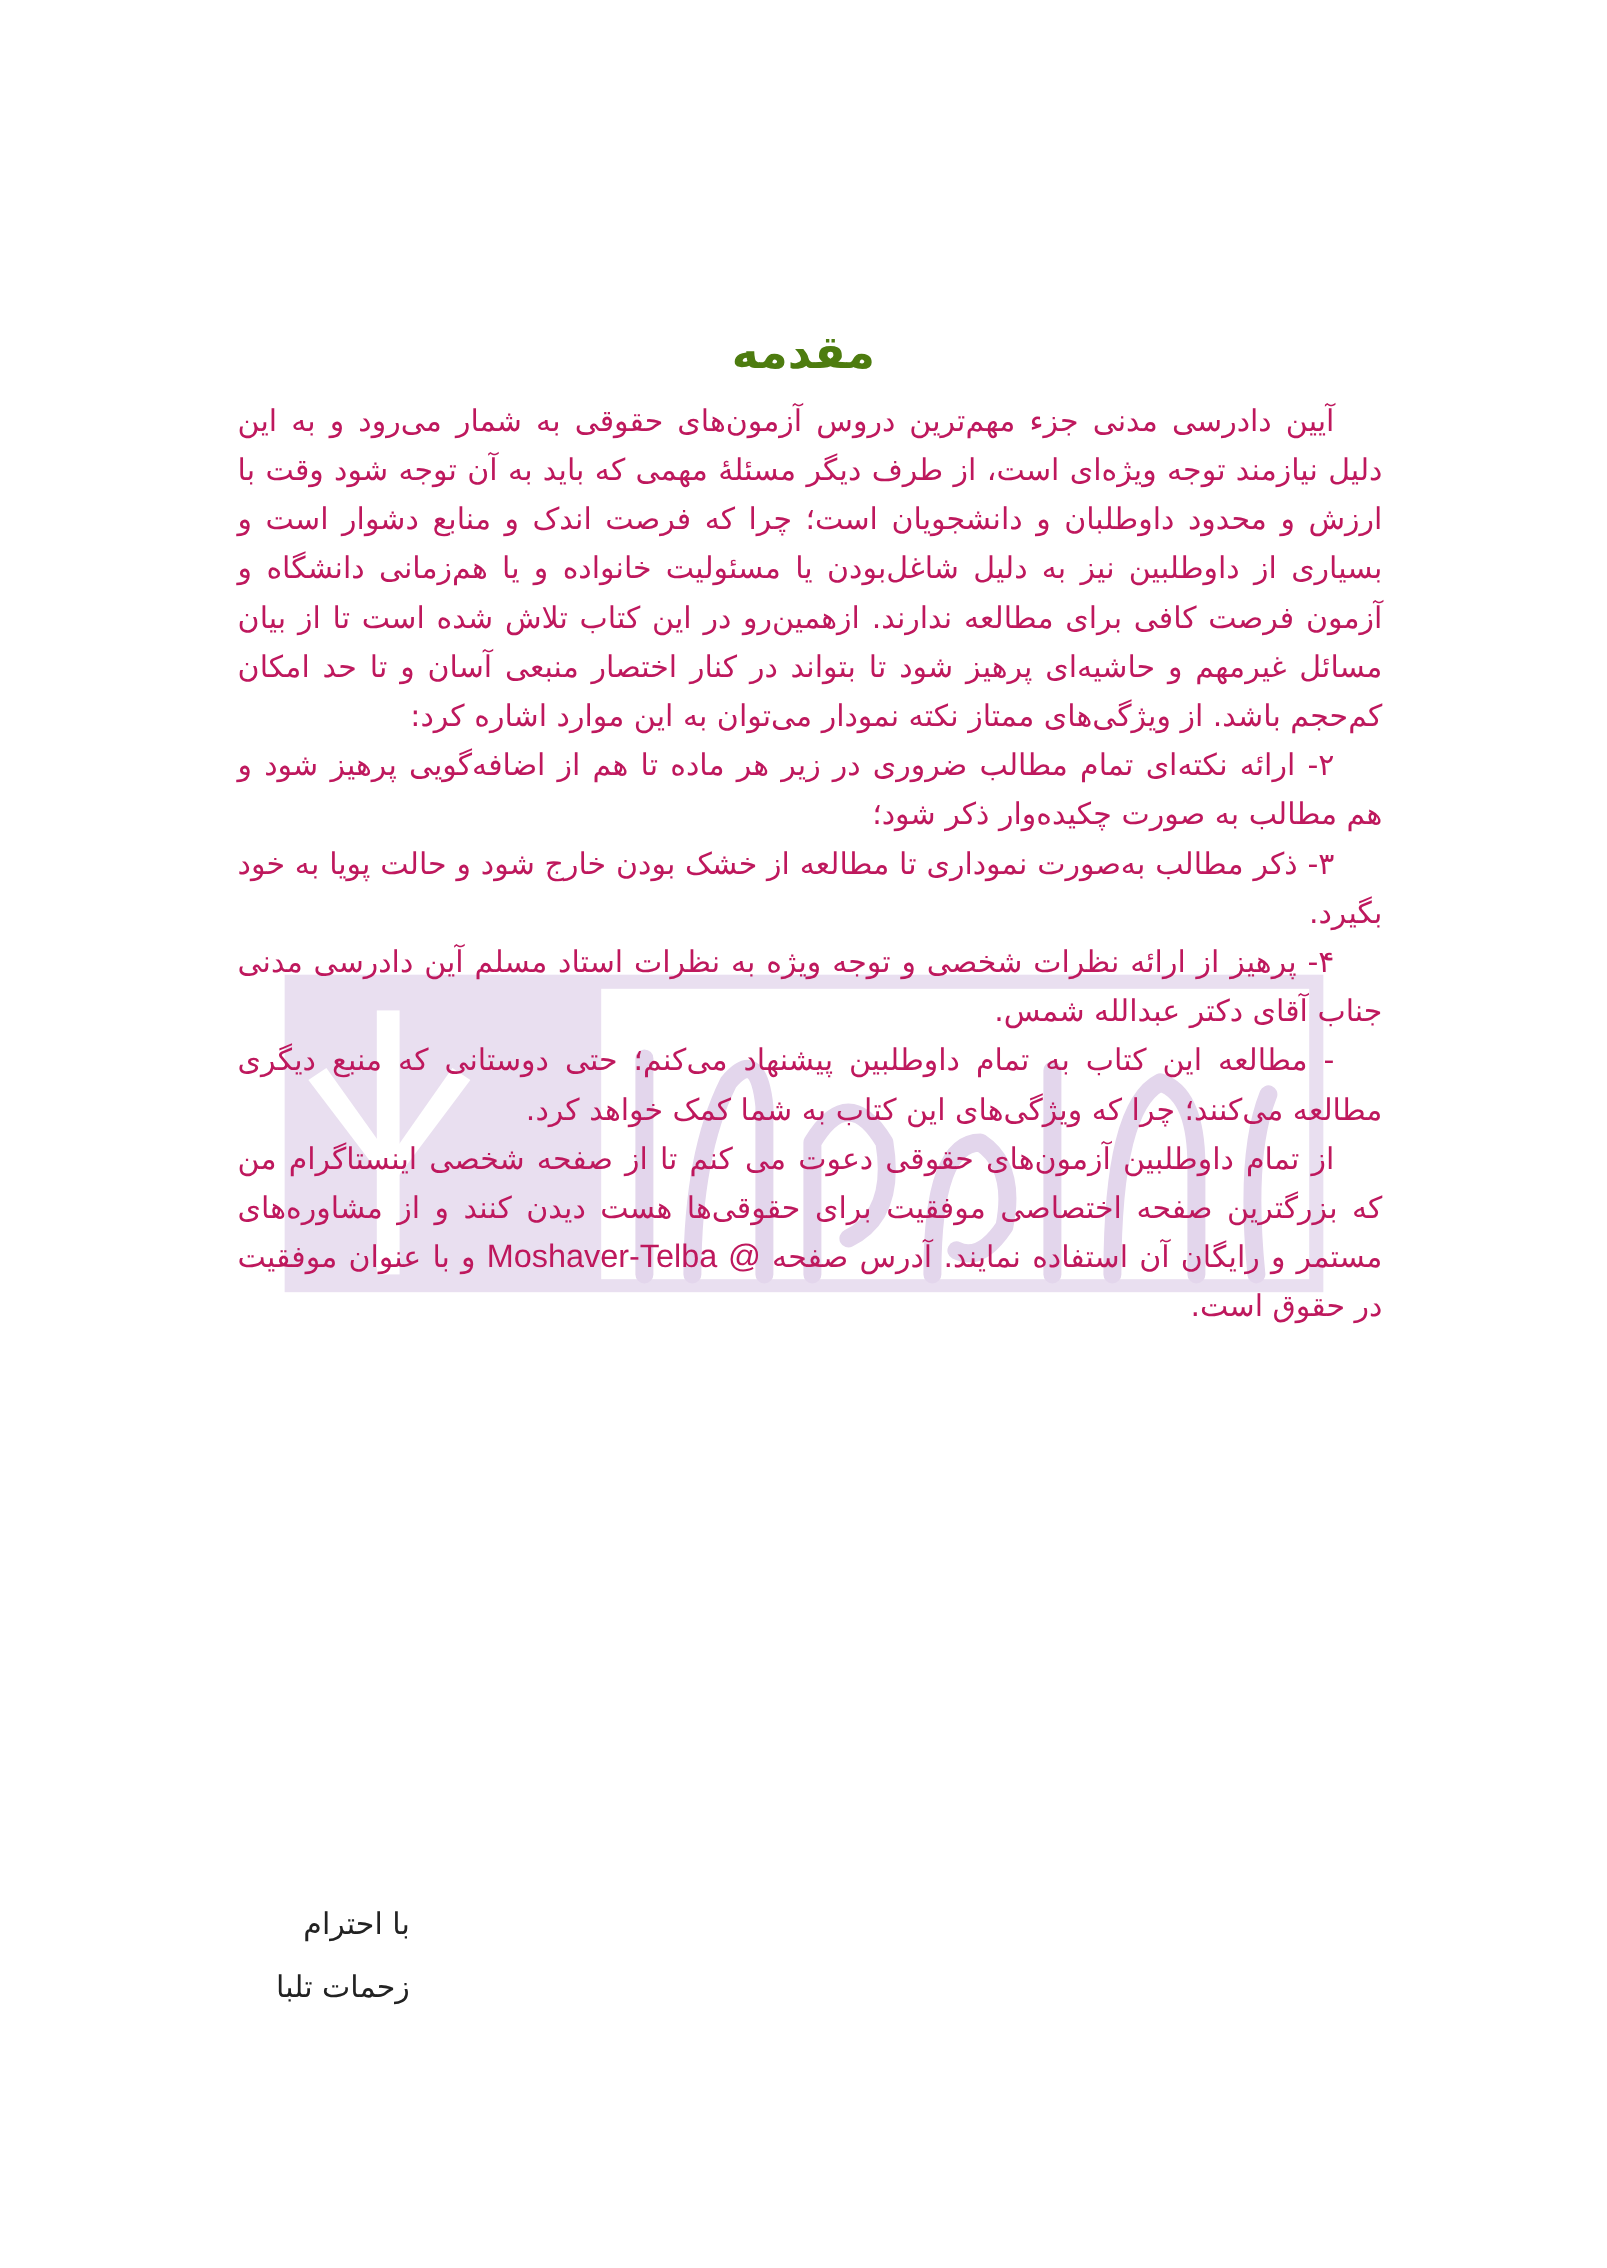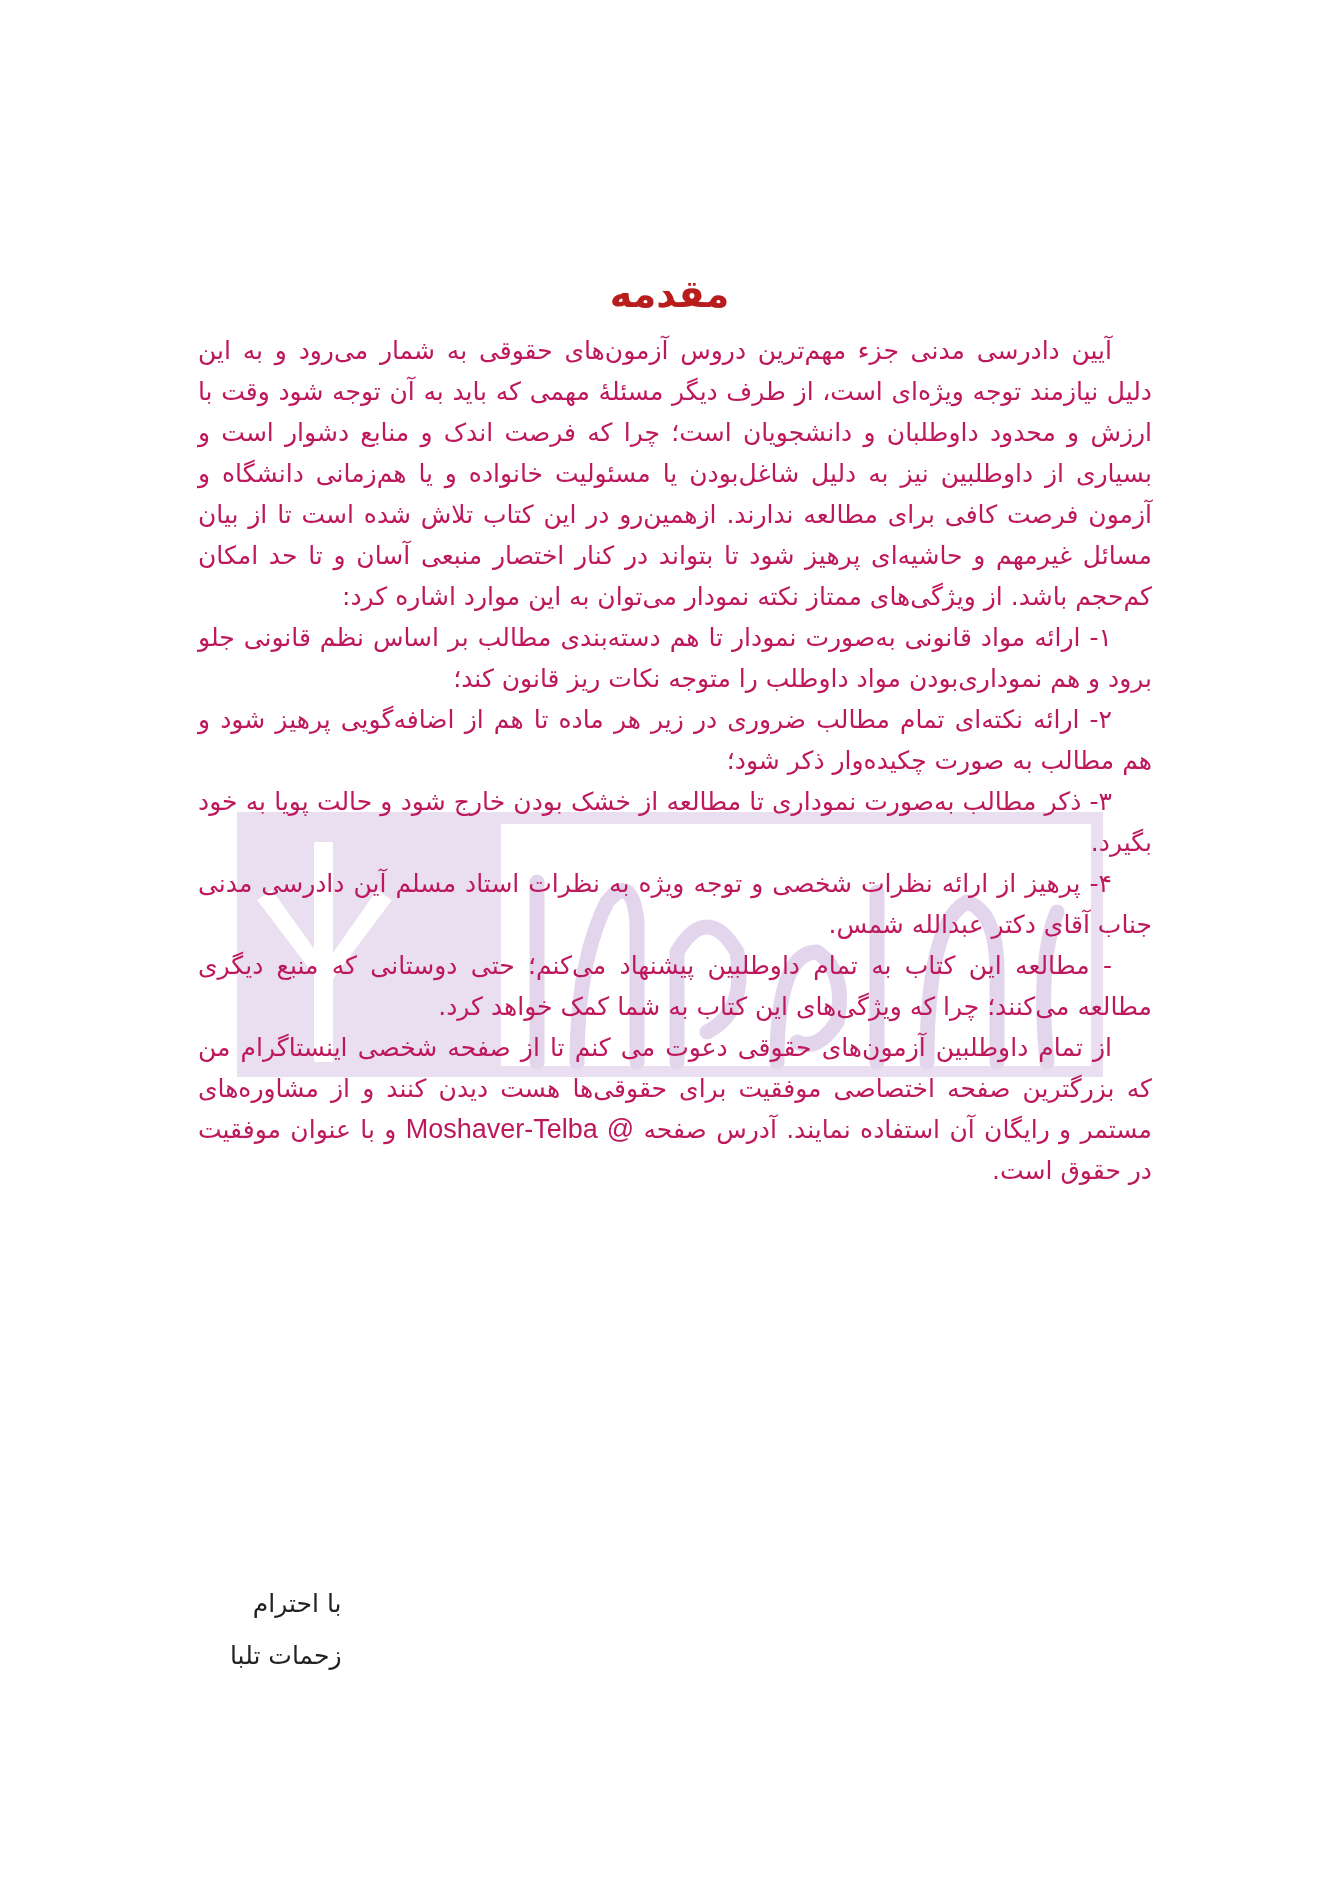--- a/index.html
+++ b/index.html
@@ -1,18 +1,18 @@
 <!DOCTYPE html>
 <html><head>
 <meta charset="utf-8">
 <style>
   html, body { margin: 0; padding: 0; background: #ffffff; }
   body { width: 1339px; height: 1890px; position: relative; overflow: hidden; font-family: "DejaVu Sans", sans-serif; color: #222; }
   .watermark { position: absolute; left: 237px; top: 812px; width: 866px; height: 265px; z-index: 0; }
-  .page-title { position: absolute; left: 0; width: 1339px; top: 272px; text-align: center; font-family: "DejaVu Sans", sans-serif; font-weight: bold; font-size: 38px; color: #b91c1c; direction: rtl; margin: 0; z-index: 1; }
+  .page-title { position: absolute; left: 0; width: 1339px; top: 272px; text-align: center; font-family: "DejaVu Sans", sans-serif; font-weight: bold; font-size: 38px; color: #4d7c0f; direction: rtl; margin: 0; z-index: 1; }
   .text-block { position: absolute; left: 198px; width: 954px; top: 330px; direction: rtl; z-index: 1; font-size: 25px; line-height: 41px; color: #be185d; }
   .para { margin: 0; text-align: justify; text-align-last: right; }
   .para.indent { text-indent: 40px; }
   .latin { font-family: Liberation Sans, sans-serif; font-size: 27px; margin-top: 34px; }
   .signature { position: absolute; left: 230px; top: 1578px; direction: rtl; text-align: left; z-index: 1; font-size: 25px; line-height: 52px; color: #222; }
   .signature div { text-align: right; }
 </style>
 </head>
 <body>
 
@@ -38,21 +38,20 @@
     <path d="M640 250 L640 80"></path>
     <path d="M690 250 Q690 110 730 90 Q760 100 760 160 L760 250"></path>
     <path d="M810 250 Q800 150 820 100"></path>
   </g>
 </svg>
 
 <h1 class="page-title">مقدمه</h1>
 
 <div class="text-block">
   <p class="para indent">آیین دادرسی مدنی جزء مهم‌ترین دروس آزمون‌های حقوقی به شمار می‌رود و به این دلیل نیازمند توجه ویژه‌ای است، از طرف دیگر مسئلهٔ مهمی که باید به آن توجه شود وقت با ارزش و محدود داوطلبان و دانشجویان است؛ چرا که فرصت اندک و منابع دشوار است و بسیاری از داوطلبین نیز به دلیل شاغل‌بودن یا مسئولیت خانواده و یا هم‌زمانی دانشگاه و آزمون فرصت کافی برای مطالعه ندارند. ازهمین‌رو در این کتاب تلاش شده است تا از بیان مسائل غیرمهم و حاشیه‌ای پرهیز شود تا بتواند در کنار اختصار منبعی آسان و تا حد امکان کم‌حجم باشد. از ویژگی‌های ممتاز نکته نمودار می‌توان به این موارد اشاره کرد:</p>
-  <p class="para indent">۱- ارائه مواد قانونی به‌صورت نمودار تا هم دسته‌بندی مطالب بر اساس نظم قانونی جلو برود و هم نموداری‌بودن مواد داوطلب را متوجه نکات ریز قانون کند؛</p>
   <p class="para indent">۲- ارائه نکته‌ای تمام مطالب ضروری در زیر هر ماده تا هم از اضافه‌گویی پرهیز شود و هم مطالب به صورت چکیده‌وار ذکر شود؛</p>
   <p class="para indent">۳- ذکر مطالب به‌صورت نموداری تا مطالعه از خشک بودن خارج شود و حالت پویا به خود بگیرد.</p>
   <p class="para indent">۴- پرهیز از ارائه نظرات شخصی و توجه ویژه به نظرات استاد مسلم آین دادرسی مدنی جناب آقای دکتر عبدالله شمس.</p>
   <p class="para indent">- مطالعه این کتاب به تمام داوطلبین پیشنهاد می‌کنم؛ حتی دوستانی که منبع دیگری مطالعه می‌کنند؛ چرا که ویژگی‌های این کتاب به شما کمک خواهد کرد.</p>
   <p class="para indent">
     <span>از تمام داوطلبین آزمون‌های حقوقی دعوت می کنم تا از صفحه شخصی اینستاگرام من که بزرگترین صفحه اختصاصی موفقیت برای حقوقی‌ها هست دیدن کنند و از مشاوره‌های مستمر و رایگان آن استفاده نمایند. آدرس صفحه</span>
     <span class="latin" dir="ltr">Moshaver-Telba @</span>
     <span>و با عنوان موفقیت در حقوق است.</span>
   </p>
 </div>

